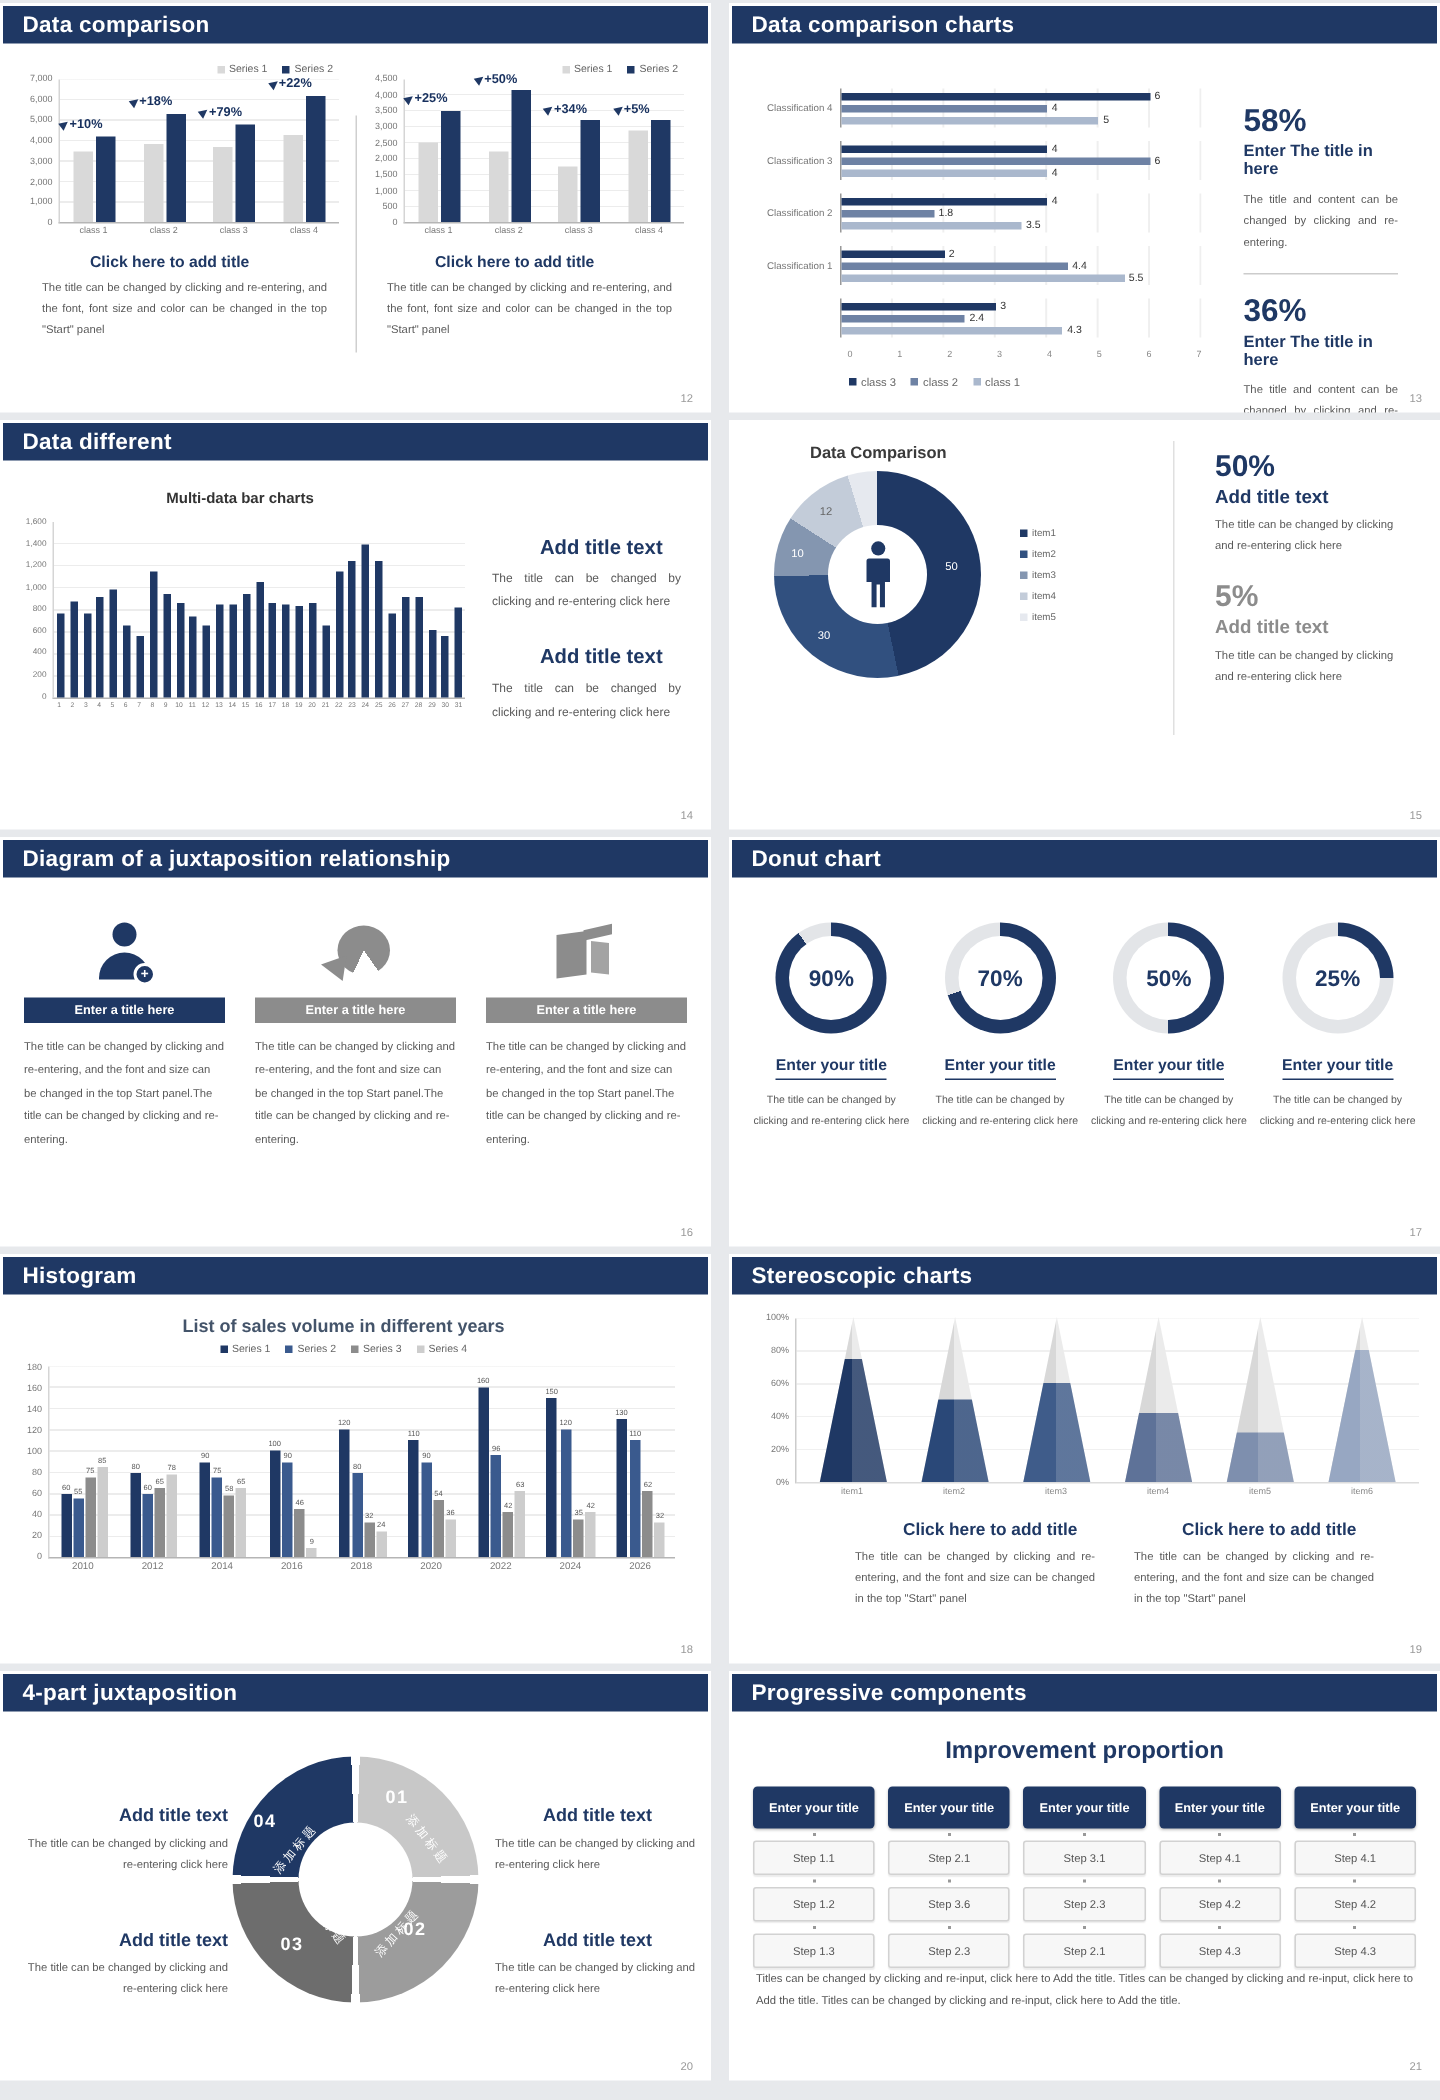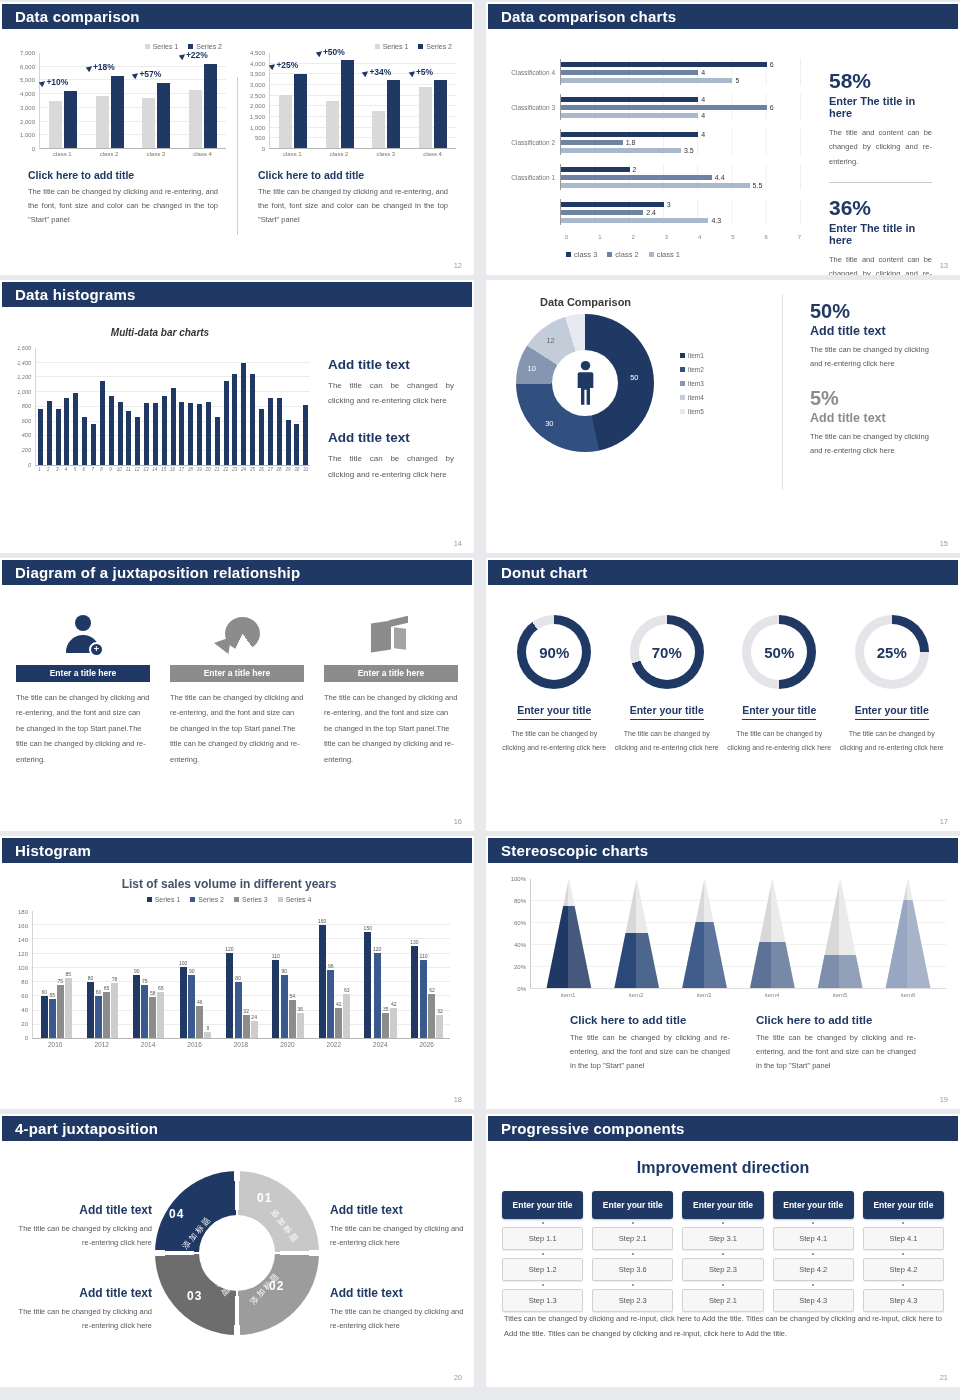--- a/index.html
+++ b/index.html
@@ -31,21 +31,21 @@
   
   .s1-body { display:flex; padding:12px 6px 0 8px; position:relative; }
   .s1-divider { position:absolute; left:50%; top:48px; height:158px; border-left:1px solid #cfcfcf; }
   .s1-col { width:50%; padding:0 12px 0 6px; }
   .s1 .lg-row { justify-content:flex-end; margin:2px 4px 3px 0; }
   .s1 .ycol { width:25px; height:102px; margin-top:-3px; }
   .s1 .vb-plot { height:96px; }
   .s1 .chart-a .vb-plot { --div:13.71px; }
   .s1 .chart-b .vb-plot { --div:10.67px; }
   .s1-txt { margin:12px 8px 0 14px; }
-  .s1-txt h3, .blk-title { font-size:10.5px; font-weight:bold; color:#1f3864; margin-bottom:4px; }
+  .s1-txt h3, .blk-title { font-size:10.5px; font-weight:bold; color:#1f3864; margin-bottom:4px;margin-left:32px; }
   .s1-txt p, .blk-body { font-size:7.5px; color:#595959; line-height:1.85; text-align:justify; }
 
   
   .s2-body { display:flex; padding:30px 10px 0 10px; }
   .s2-chart { width:305px; }
   .hb-row { display:flex; align-items:center; margin-bottom:9px; }
   .hb-lab { width:64px; font-size:6.5px; color:#777; text-align:right; padding-right:5px; }
   .hb-bars { flex:1; border-left:1px solid #999; background-image:linear-gradient(to right, transparent calc(100% - 1px), #efefef calc(100% - 1px)); background-size:calc(100%/7) 100%; }
   .hb-line { display:flex; align-items:center; height:6px; margin:2px 0; }
   .hb-bar { height:5px; }
@@ -53,21 +53,21 @@
   .hb-axis { margin-left:69px; display:flex; justify-content:space-between; font-size:6px; color:#888; margin-top:2px; }
   .s2 .lg-row { margin:10px 0 0 70px; font-size:7.5px; }
   .s2-stats { flex:1; padding:10px 18px 0 28px; }
   .s2-pct { font-size:21px; font-weight:bold; color:#1f3864; }
   .s2-st { font-size:11px; font-weight:bold; color:#1f3864; margin:2px 0 7px; }
   .s2-sb { font-size:7.5px; color:#595959; line-height:1.9; text-align:justify; }
   .s2-div { border:none; border-top:1px solid #ccc; margin:13px 0; }
 
   
   .s3-body { display:flex; padding:20px 6px 0 10px; }
-  .s3-chart { width:300px;font-style:italic; }
+  .s3-chart { width:300px; }
   .s3-ct { text-align:center; font-size:10px; font-weight:bold; color:#333; margin-bottom:10px; }
   .s3 .ycol { width:25px; height:122px; margin-top:-2px; font-size:5.5px; }
   .s3 .vb-plot { height:118px; --div:14.75px; }
   .s3 .vb-group { gap:0; }
   .s3 .vb-xl { font-size:4.5px; margin-top:1px; }
   .s3-right { flex:1; padding:30px 14px 0 18px; }
   .s3-right .blk-title { font-size:13.5px; margin-bottom:6px; }
   .s3-right .blk-body { font-size:8px; line-height:1.9; }
   .s3-blk { margin-bottom:22px; }
 
@@ -225,21 +225,21 @@
                 </div>
                 <div class="vb-group">
                   <div class="vb-wrap">
                     <div class="vb-bar" style="height: 52.8571%; width: 13px; background: rgb(217, 217, 217);"></div>
                   </div>
                   <div class="vb-wrap">
                     <div class="vb-bar" style="height: 68.5714%; width: 13px; background: rgb(31, 56, 100);"></div>
                   </div>
                   <div class="vb-pct" style="bottom: 72.5714%;">
                     <span class="vb-arrow"></span>
-                    <span>+57%</span>
+                    <span>+79%</span>
                   </div>
                 </div>
                 <div class="vb-group">
                   <div class="vb-wrap">
                     <div class="vb-bar" style="height: 61.4286%; width: 13px; background: rgb(217, 217, 217);"></div>
                   </div>
                   <div class="vb-wrap">
                     <div class="vb-bar" style="height: 88.5714%; width: 13px; background: rgb(31, 56, 100);"></div>
                   </div>
                   <div class="vb-pct" style="bottom: 92.5714%;">
@@ -476,21 +476,21 @@
         <hr class="s2-div">
         <div class="s2-pct">36%</div>
         <div class="s2-st">Enter The title in here</div>
         <div class="s2-sb">The title and content can be changed by clicking and re-entering.</div>
       </div>
     </div>
     <div class="pgnum">13</div>
   </div>
 
   <div class="cell s3">
-    <div class="hdr">Data histograms</div>
+    <div class="hdr">Data different</div>
     <div class="s3-body">
       <div class="s3-chart">
         <div class="s3-ct">Multi-data bar charts</div>
         <div class="chart-flex">
           <div class="ycol">
               <div>1,600</div>
               <div>1,400</div>
               <div>1,200</div>
               <div>1,000</div>
               <div>800</div>
@@ -1081,21 +1081,21 @@
         <div class="blk-title">Add title text</div>
         <div class="blk-body">The title can be changed by clicking and re-entering click here</div>
       </div>
     </div>
     <div class="pgnum">20</div>
   </div>
 
   <div class="cell s10">
     <div class="hdr">Progressive components</div>
     <div class="s10-body">
-      <div class="s10-h2">Improvement direction</div>
+      <div class="s10-h2">Improvement proportion</div>
       <div class="s10-cols">
           <div class="s10-col">
             <div class="s10-head">Enter your title</div>
             <div class="s10-dot"></div>
             <div class="s10-step">Step 1.1</div>
             <div class="s10-dot"></div>
             <div class="s10-step">Step 1.2</div>
             <div class="s10-dot"></div>
             <div class="s10-step">Step 1.3</div>
           </div>

